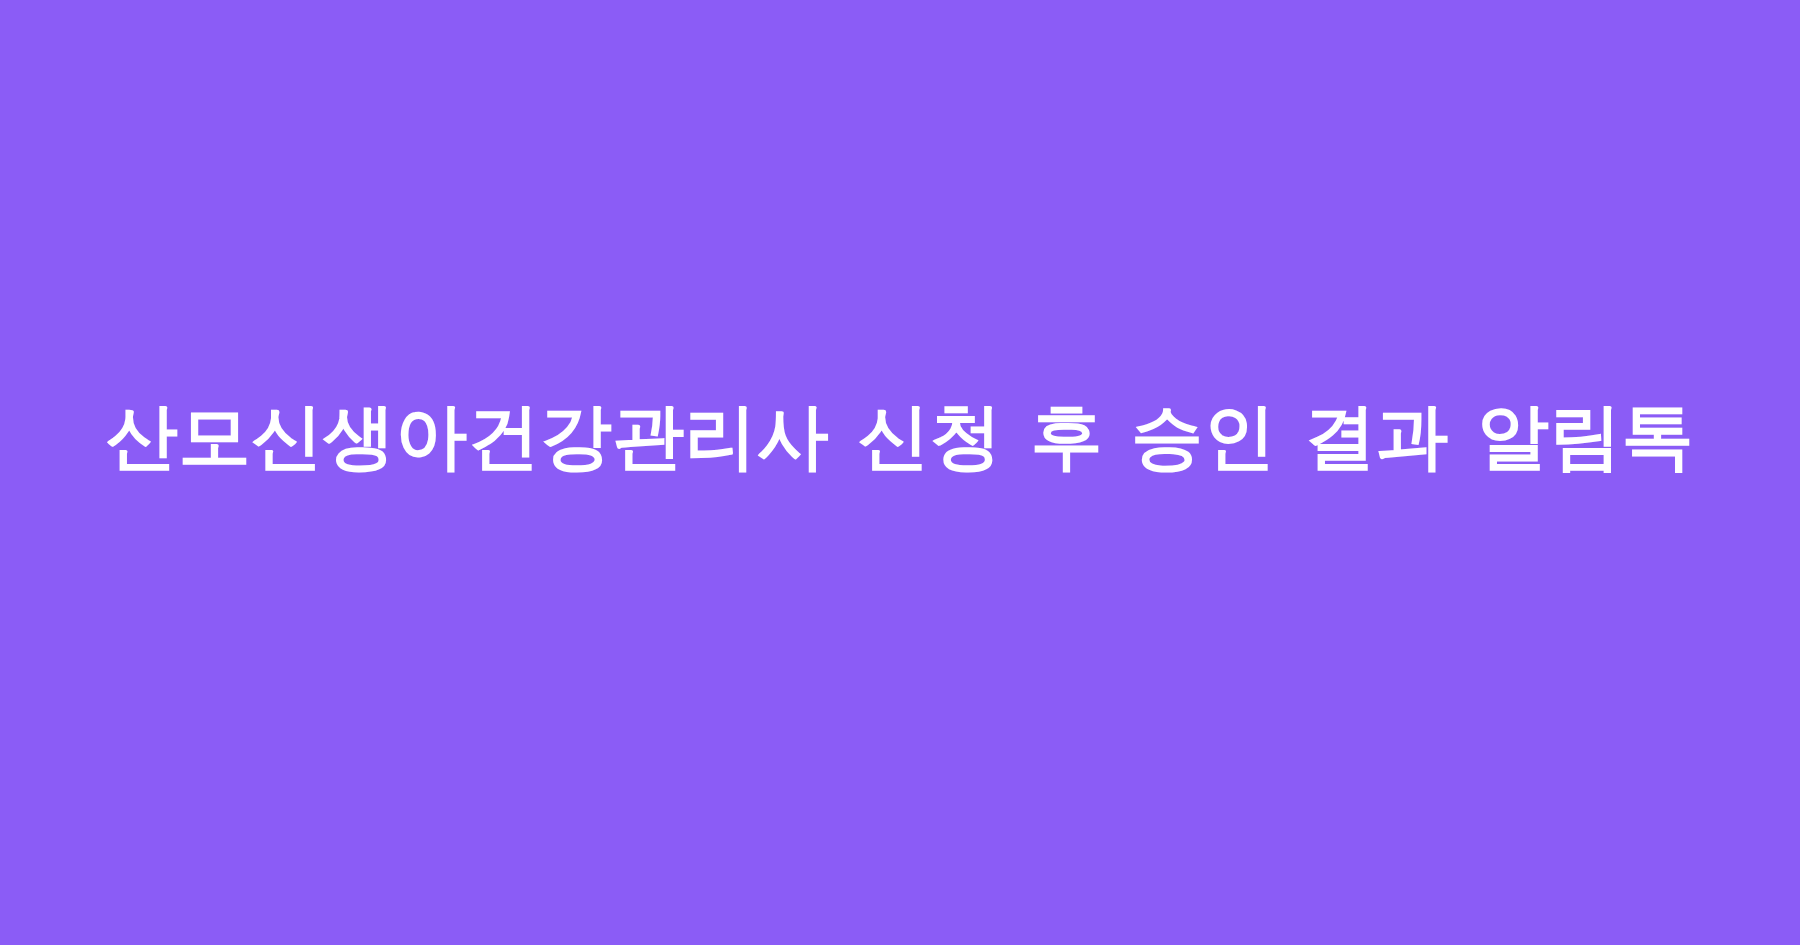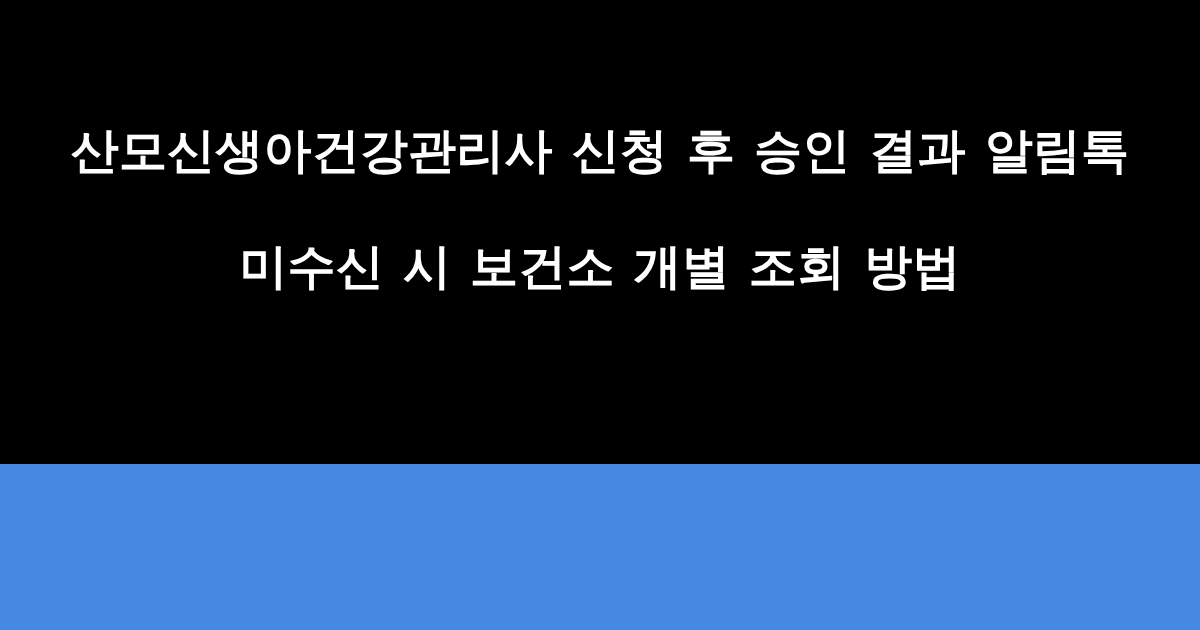--- a/index.html
+++ b/index.html
@@ -13,22 +13,22 @@
     height: 630px;
     overflow: hidden;
     background: #4589e3;
     font-family: "DejaVu Sans", "Liberation Sans", sans-serif;
   }
 
   #card {
     position: relative;
     box-sizing: border-box;
     width: 1200px;
-    height: 464px;
-    background: #000000;
+    height: 630px;
+    background: #8b5cf6;
     display: flex;
     align-items: center;
     justify-content: center;
   }
 
   #headline {
     width: 1120px;
     margin: 0;
     padding: 0 0 48px 0;
     text-align: center;
@@ -46,16 +46,15 @@
     display: block;
   }
 </style>
 </head>
 <body>
 
 <div id="card">
 
   <h1 id="headline">
     <span class="headline-line">산모신생아건강관리사 신청 후 승인 결과 알림톡</span>
-    <span class="headline-line">미수신 시 보건소 개별 조회 방법</span>
   </h1>
 
 </div>
 
 </body></html>

